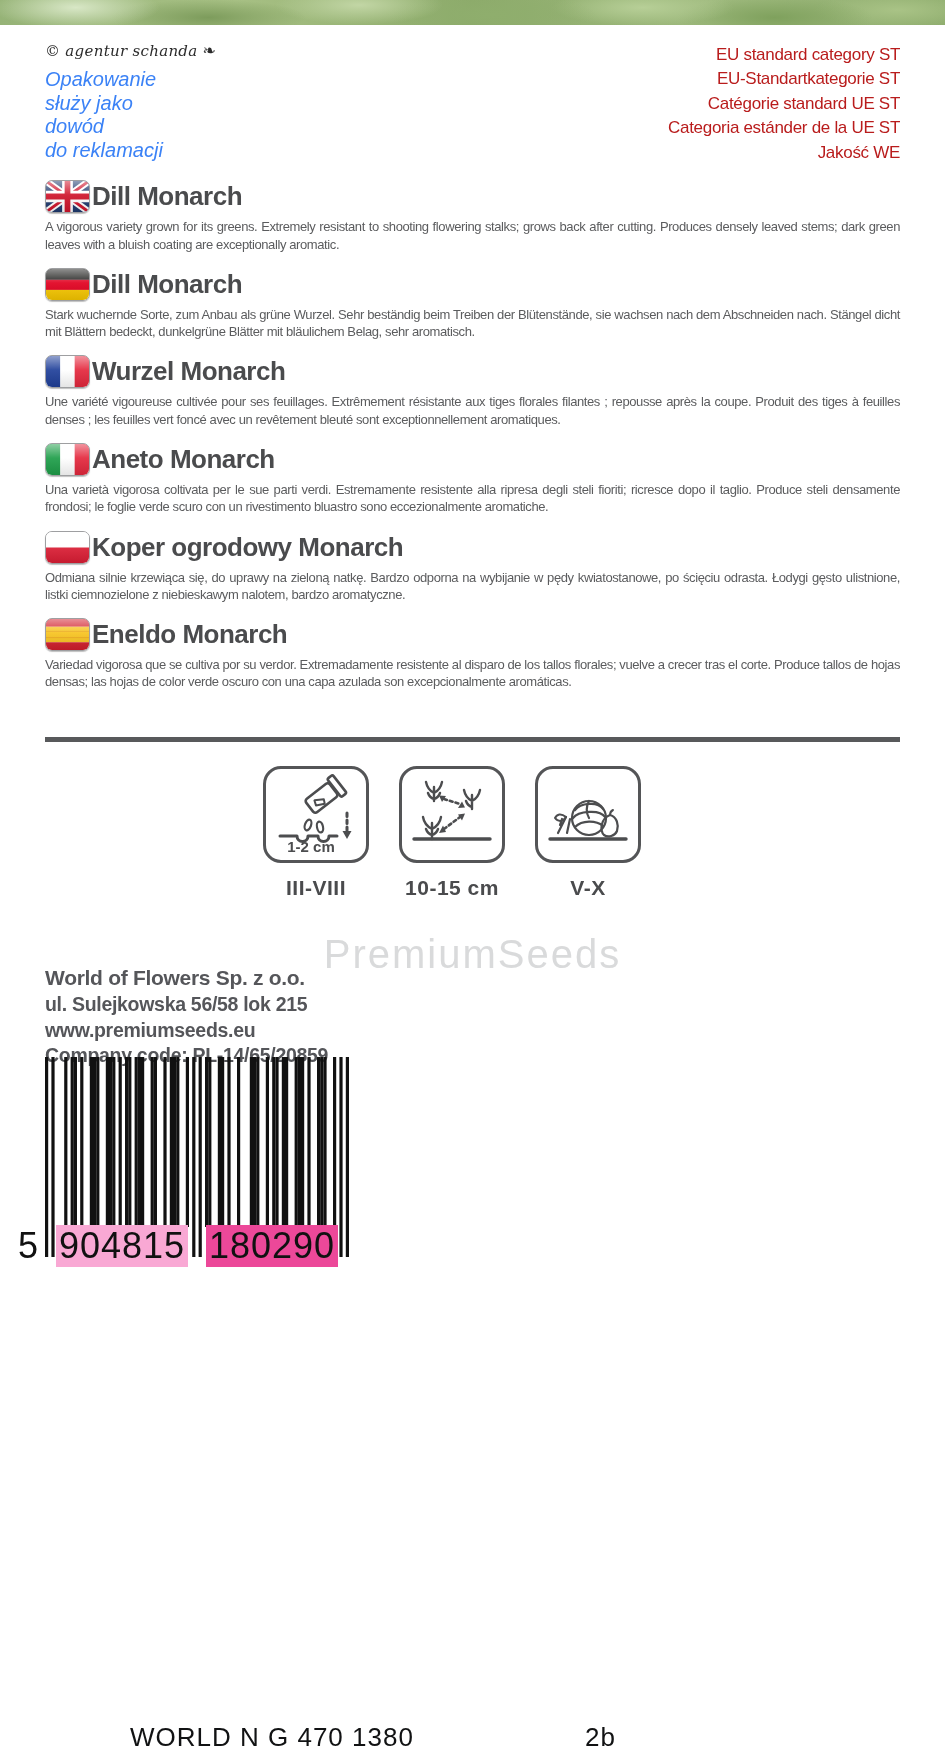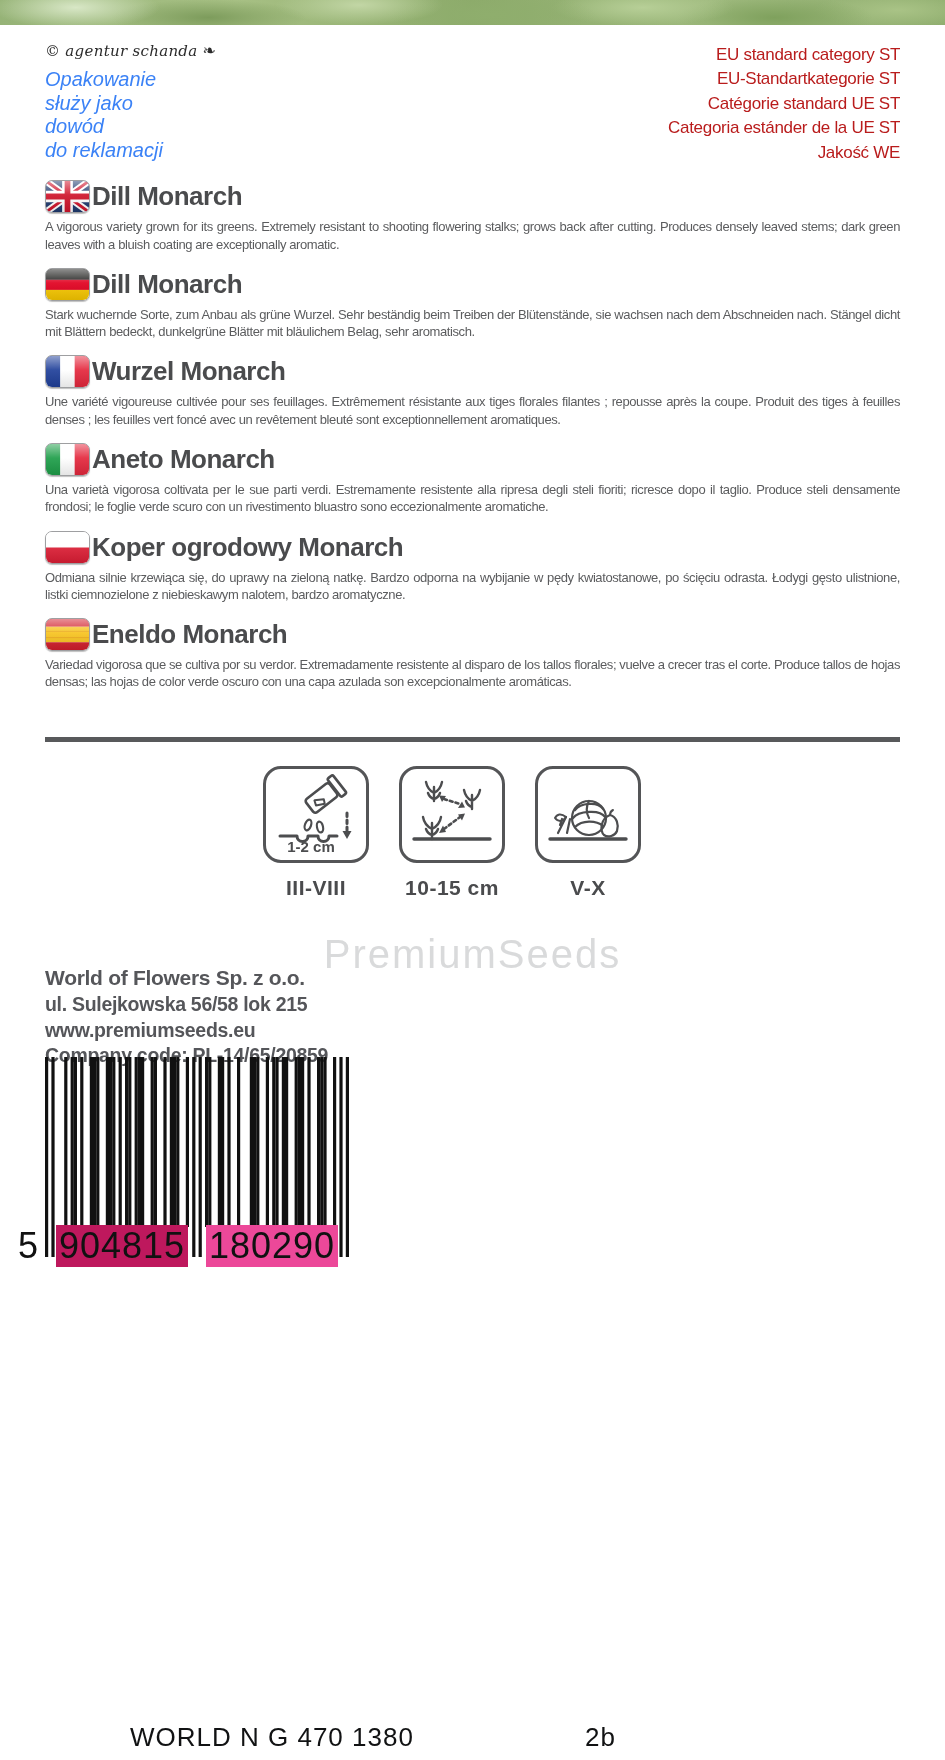--- a/index.html
+++ b/index.html
@@ -82,21 +82,21 @@
   .bottom-row { display:flex; justify-content:space-between; margin-top:64px;flex-direction:column; }
   .company { line-height:1.33; letter-spacing:-.3px; color:#55565a; font-weight:bold; }
   .company-name { font-size:21px; }
   .company-line { font-size:19.5px; }
 
   .barcode { position:relative; width:304px; height:216px; margin-right:6px; margin-top:-12px; }
   .barcode svg { position:absolute; top:0; left:0; }
   .barcode svg rect { fill:#111; }
   .bc-digit { position:absolute; font-size:36px; color:#111; letter-spacing:1px; }
   .bc-first { left:-27px; top:168px; }
-  .bc-g1 { left:11px; top:168px; width:132px; text-align:center; background:#be185d; }
+  .bc-g1 { left:11px; top:168px; width:132px; text-align:center; background:#f9a8d4; }
   .bc-g2 { left:161px; top:168px; width:132px; text-align:center; background:#ec4899; }
 
   .footer-code { position:absolute; top:1722px; font-size:26px; color:#111213; letter-spacing:1px; }
   .footer-left { left:130px; }
   .footer-right { left:585px; }
 </style>
 </head>
 <body>
 
 <div class="photo-strip"></div>

